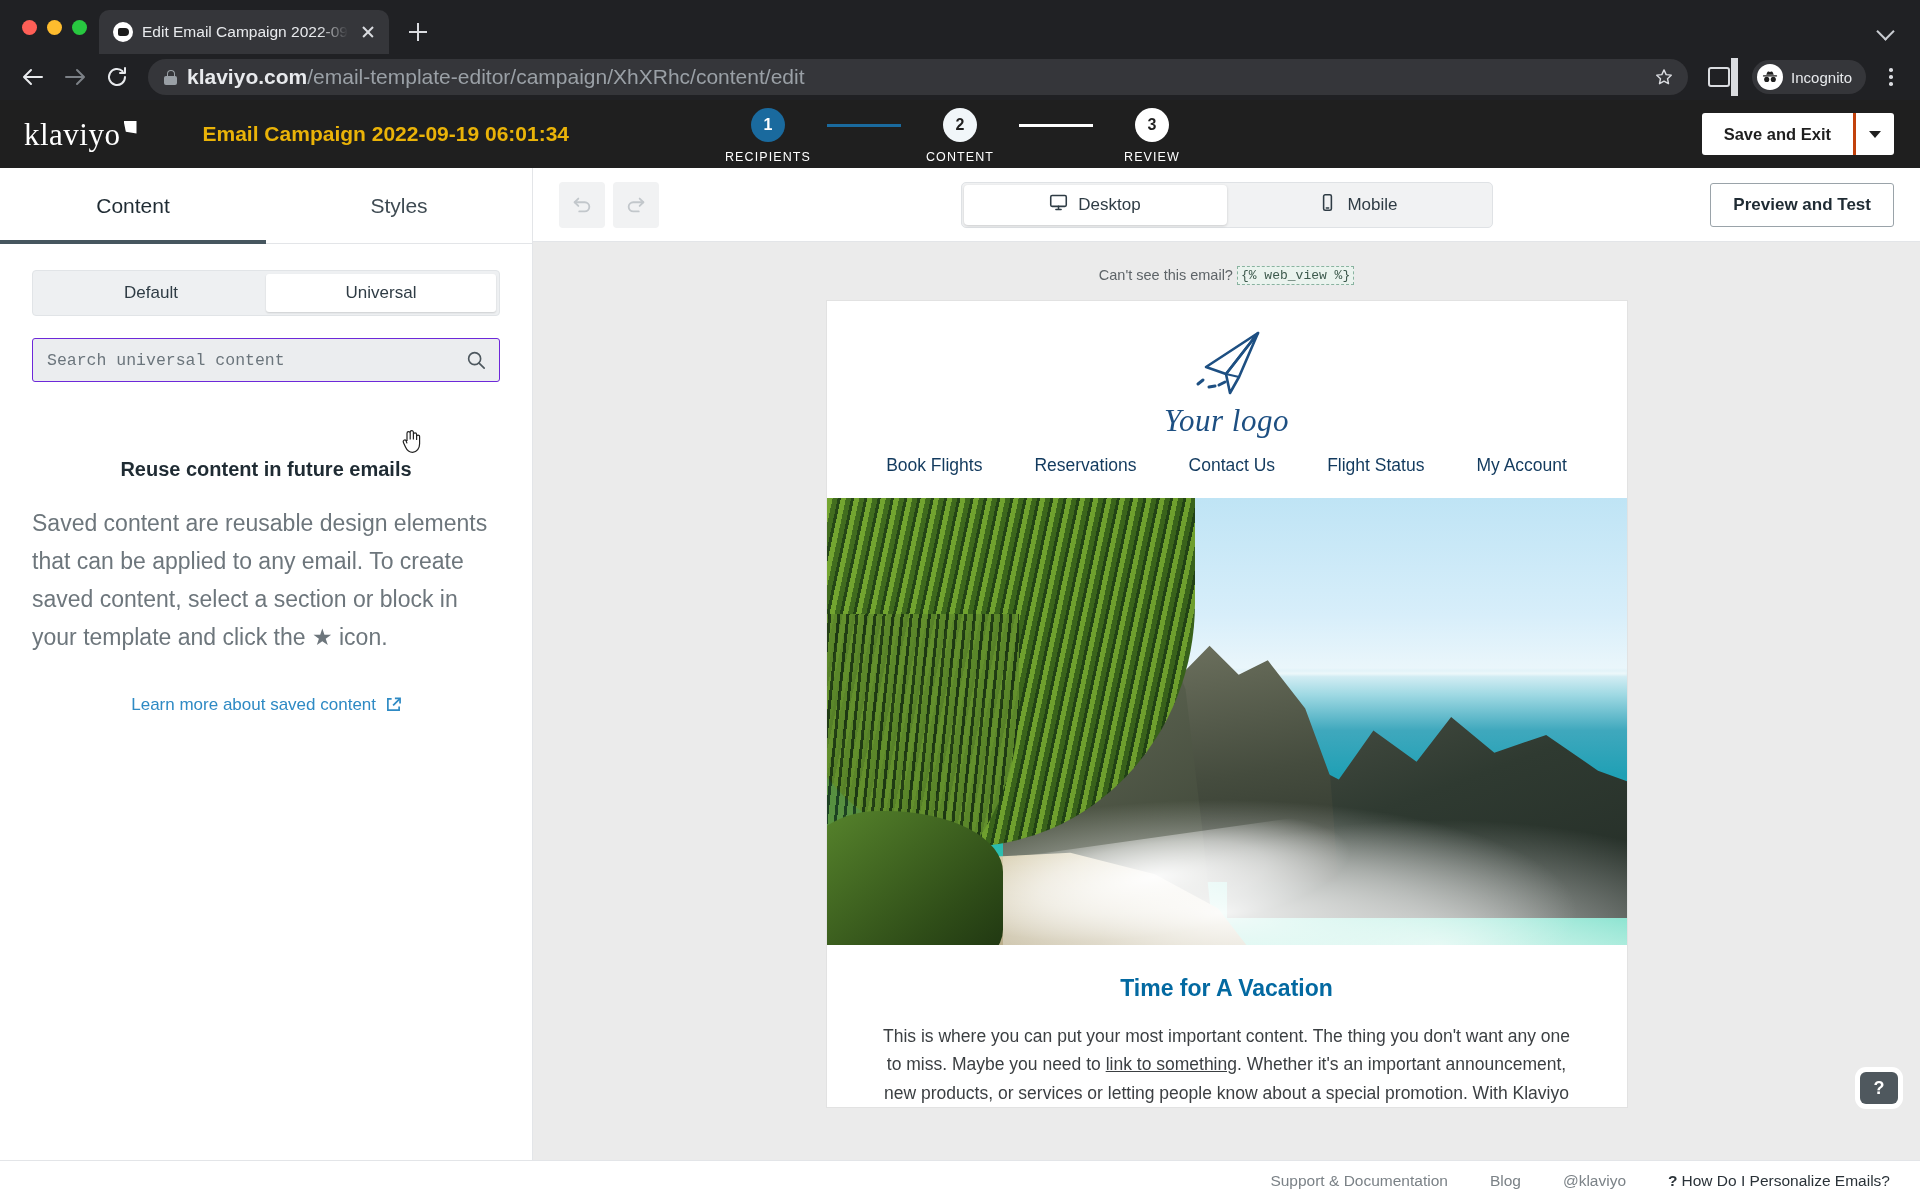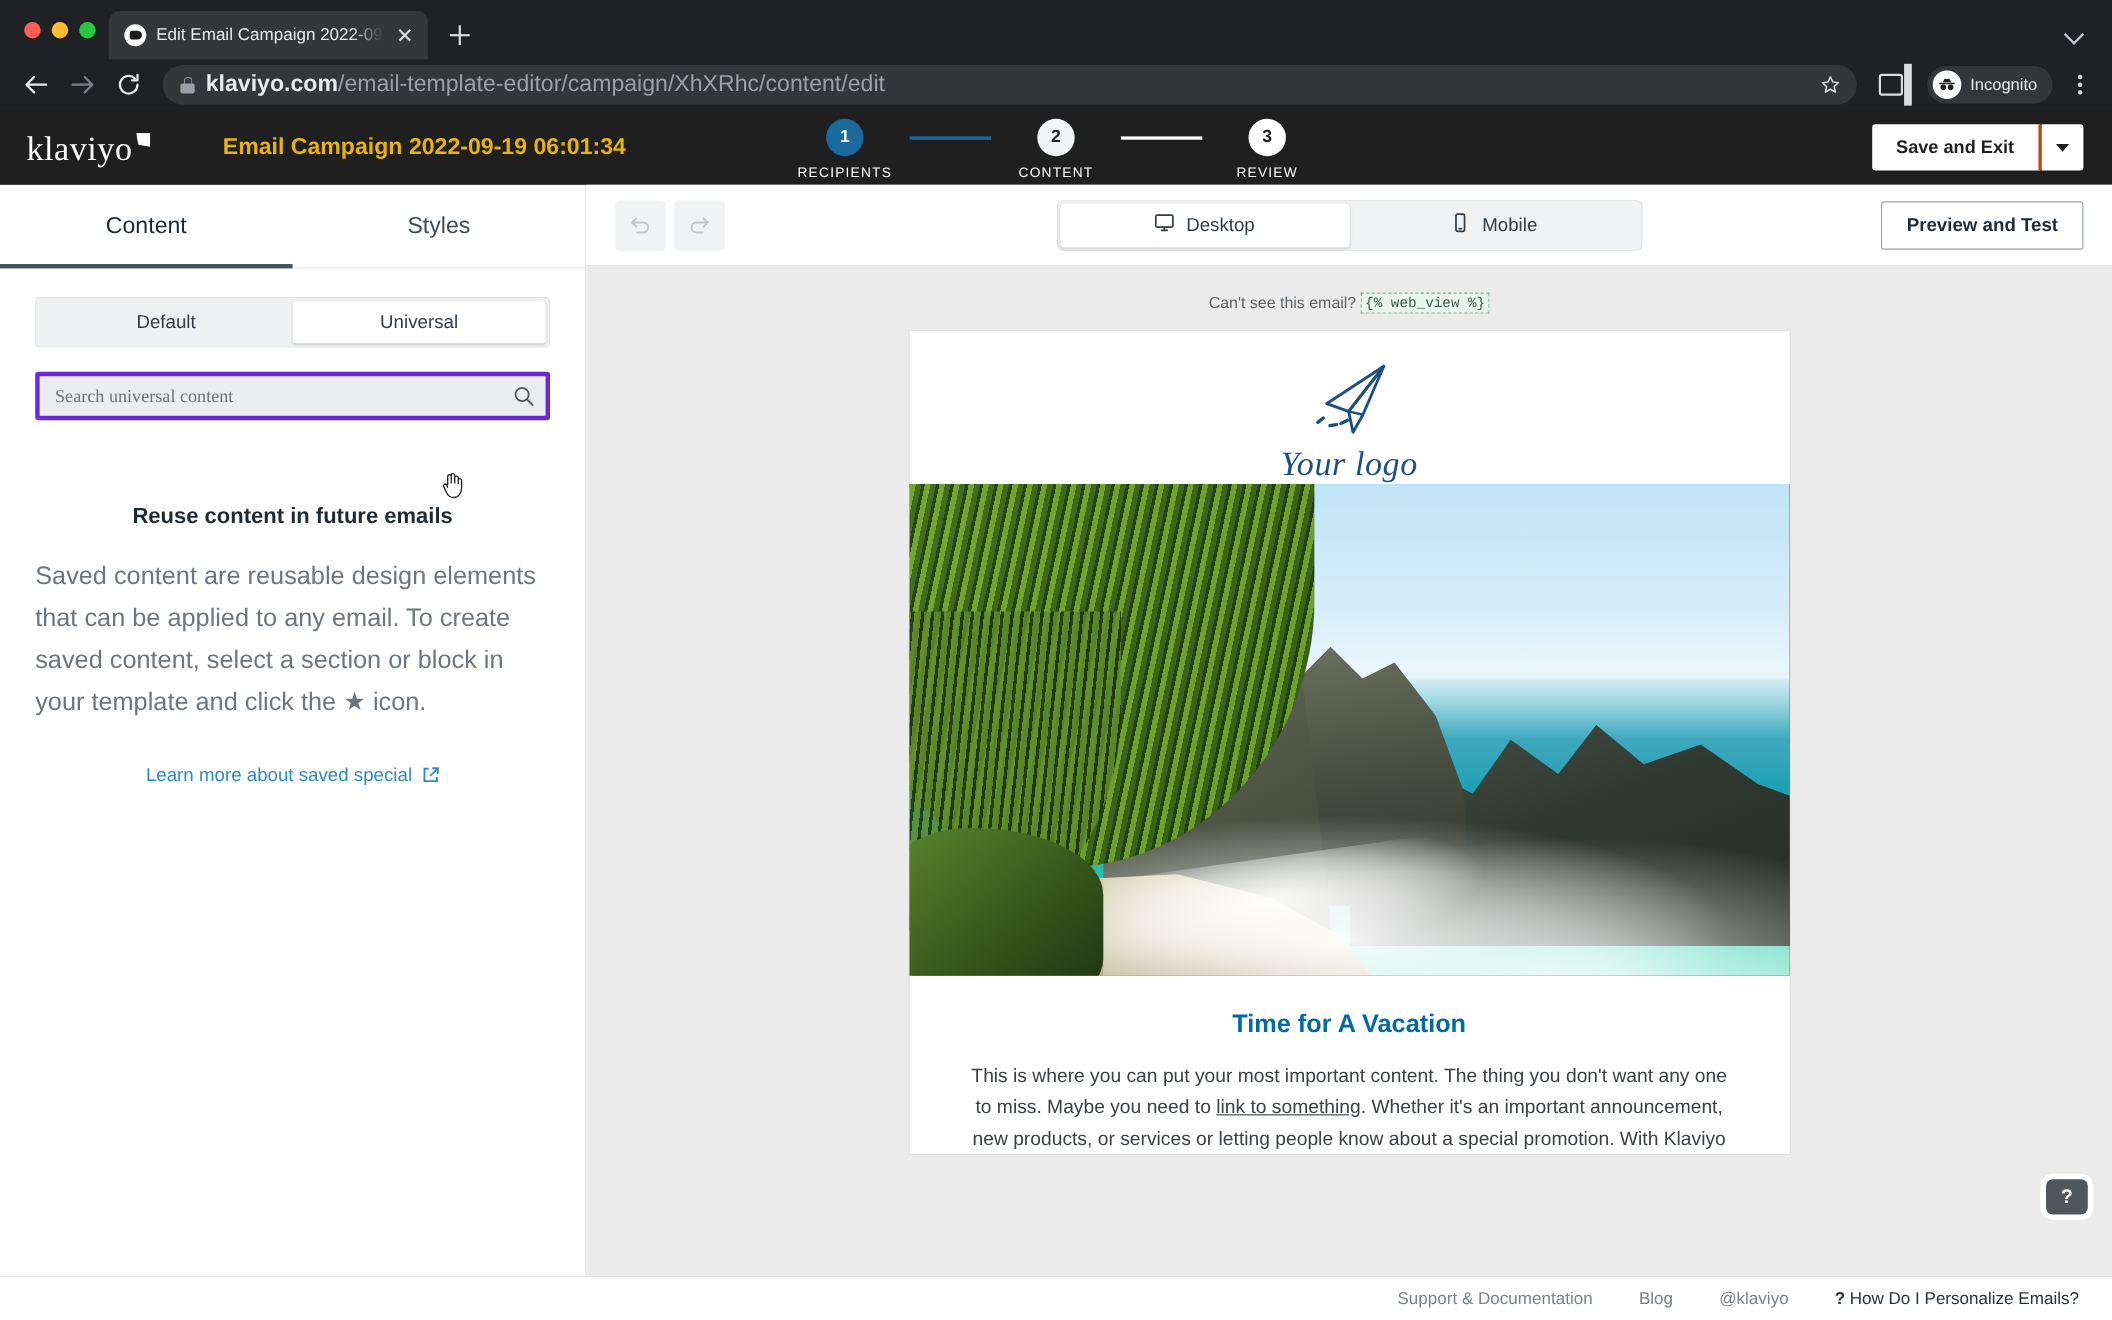--- a/index.html
+++ b/index.html
@@ -168,23 +168,23 @@
   .seg {
     display: flex; background: #eef0f2; border-radius: 4px; height: 46px; padding: 3px;
     position: relative; border: 1px solid #e1e4e7;
   }
   .seg-opt { flex: 1; display: flex; align-items: center; justify-content: center;
              font-size: 17px; color: #2f3c45; border-radius: 3px; }
   .seg-opt.on { background: #fff; box-shadow: 0 1px 2px rgba(0,0,0,.14); }
 
   .search-wrap { margin-top: 22px; position: relative; }
   .search-input {
-    width: 100%; height: 44px; background: #ebedef; border: 4px solid #6d28d9; border-radius: 3px;
+    width: 100%; height: 44px; background: #ebedef; border: 1px solid #6d28d9; border-radius: 3px;
     font-size: 16.5px; color: #5c666d; padding: 0 44px 0 14px; outline: none;
-    font-family: Liberation Serif, serif;
+    font-family: Liberation Mono, monospace;
   }
   .search-input::placeholder { color: #6b757c; }
   .search-icon { position: absolute; right: 14px; top: 12px; }
 
   .empty-title { text-align: center; font-size: 20px; font-weight: 700; color: #1f2b33; margin-top: 76px; }
   .empty-desc { text-align: left; font-size: 23px; line-height: 1.65; color: #6d767c; margin-top: 24px; }
   .empty-link { display: block; text-align: center; margin-top: 38px; font-size: 17px;
                 color: #2e8ac4; text-decoration: none; }
   .ext-ic { display: inline-block; vertical-align: -2px; margin-left: 5px; }
 
@@ -443,21 +443,21 @@
               <svg width="20" height="20" viewBox="0 0 22 22">
                   <circle cx="9.5" cy="9.5" r="6.6" fill="none" stroke="#4d575e" stroke-width="1.8"></circle>
                   <path d="M14.4 14.4L20 20" stroke="#4d575e" stroke-width="1.8" stroke-linecap="round"></path>
                 </svg>
             </span>
           </div>
 
           <div class="empty-title">Reuse content in future emails</div>
           <div class="empty-desc">Saved content are reusable design elements that can be applied to any email. To create saved content, select a section or block in your template and click the ★ icon.</div>
           <a class="empty-link" href="#">
-            <span>Learn more about saved special</span>
+            <span>Learn more about saved content</span>
             <span class="ext-ic">
               <svg width="15" height="15" viewBox="0 0 16 16">
                   <path d="M6 2H2v12h12v-4" fill="none" stroke="#2e8ac4" stroke-width="1.8"></path>
                   <path d="M9.5 1.5H15v5.5" fill="none" stroke="#2e8ac4" stroke-width="1.8"></path>
                   <path d="M14.6 1.9L7.6 8.9" stroke="#2e8ac4" stroke-width="1.8"></path>
                 </svg>
             </span>
           </a>
         </div>
 
@@ -524,20 +524,27 @@
                     <path d="M74 6 L42 47 L46 66 L55 50 Z" fill="none" stroke="#1d4f82" stroke-width="2.6" stroke-linejoin="round"></path>
                     <path d="M42 47 L55 50" fill="none" stroke="#1d4f82" stroke-width="2.2"></path>
                     <path d="M14 57 l5 -4" stroke="#1d4f82" stroke-width="3" stroke-linecap="round"></path>
                     <path d="M25 60 l6 -1" stroke="#1d4f82" stroke-width="3" stroke-linecap="round"></path>
                     <path d="M35 58 l6 -3" stroke="#1d4f82" stroke-width="3" stroke-linecap="round"></path>
                   </svg>
                 </span>
                 <span class="logo-text">Your logo</span>
               </div>
 
+              <div class="em-nav">
+                <a href="#">Book Flights</a>
+                <a href="#">Reservations</a>
+                <a href="#">Contact Us</a>
+                <a href="#">Flight Status</a>
+                <a href="#">My Account</a>
+              </div>
             </div>
 
             <div class="hero">
               <div class="sky"></div>
               <div class="horizon"></div>
               <div class="rock-big"></div>
               <div class="rock-mid"></div>
               <div class="cliff"></div>
               <div class="beach"></div>
               <div class="foam"></div>

